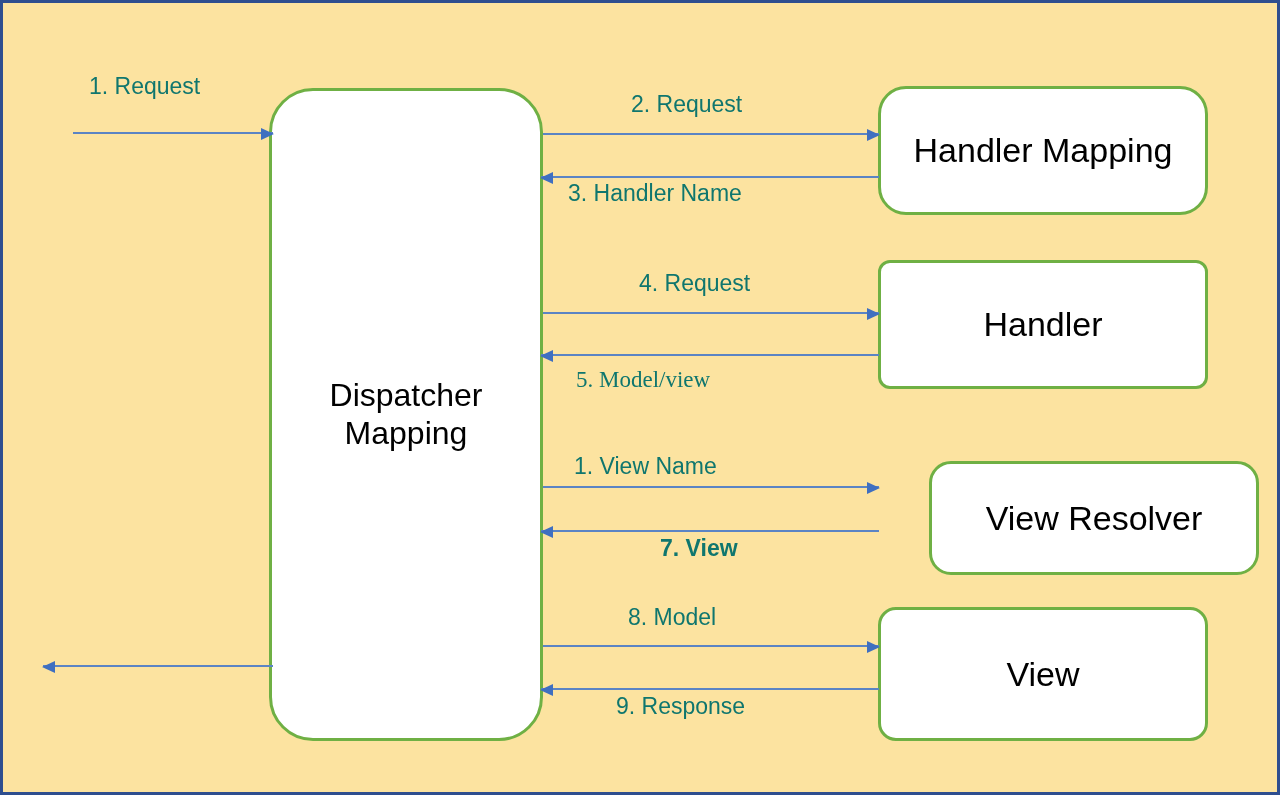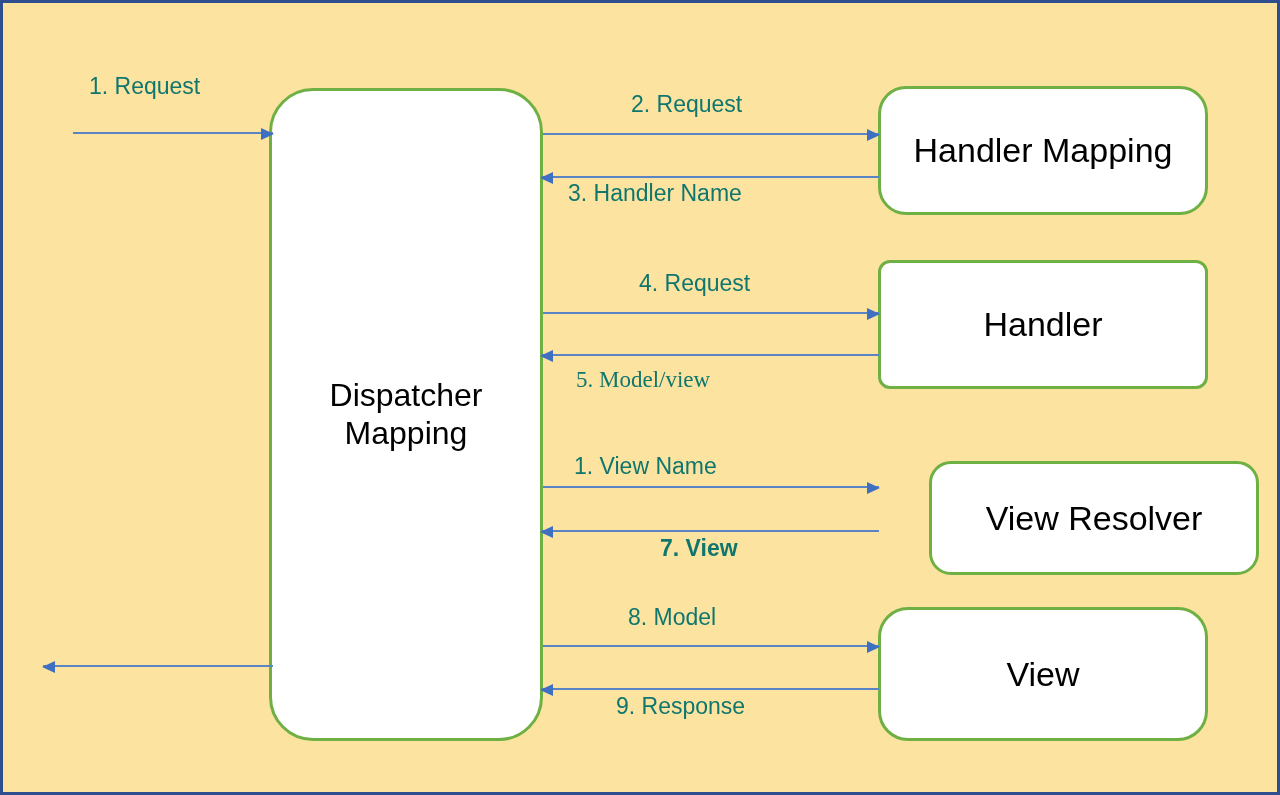--- a/index.html
+++ b/index.html
@@ -66,21 +66,21 @@
     width: 330px;
     height: 114px;
     border-radius: 22px;
     margin-top: 28px;
   }
   #node-view {
     left: 875px;
     top: 604px;
     width: 330px;
     height: 134px;
-    border-radius: 30px;
+    border-radius: 18px;
   }
 
   
   .arrow {
     position: absolute;
     height: 16px;
     pointer-events: none;
   }
   .arrow .shaft {
     position: absolute;

